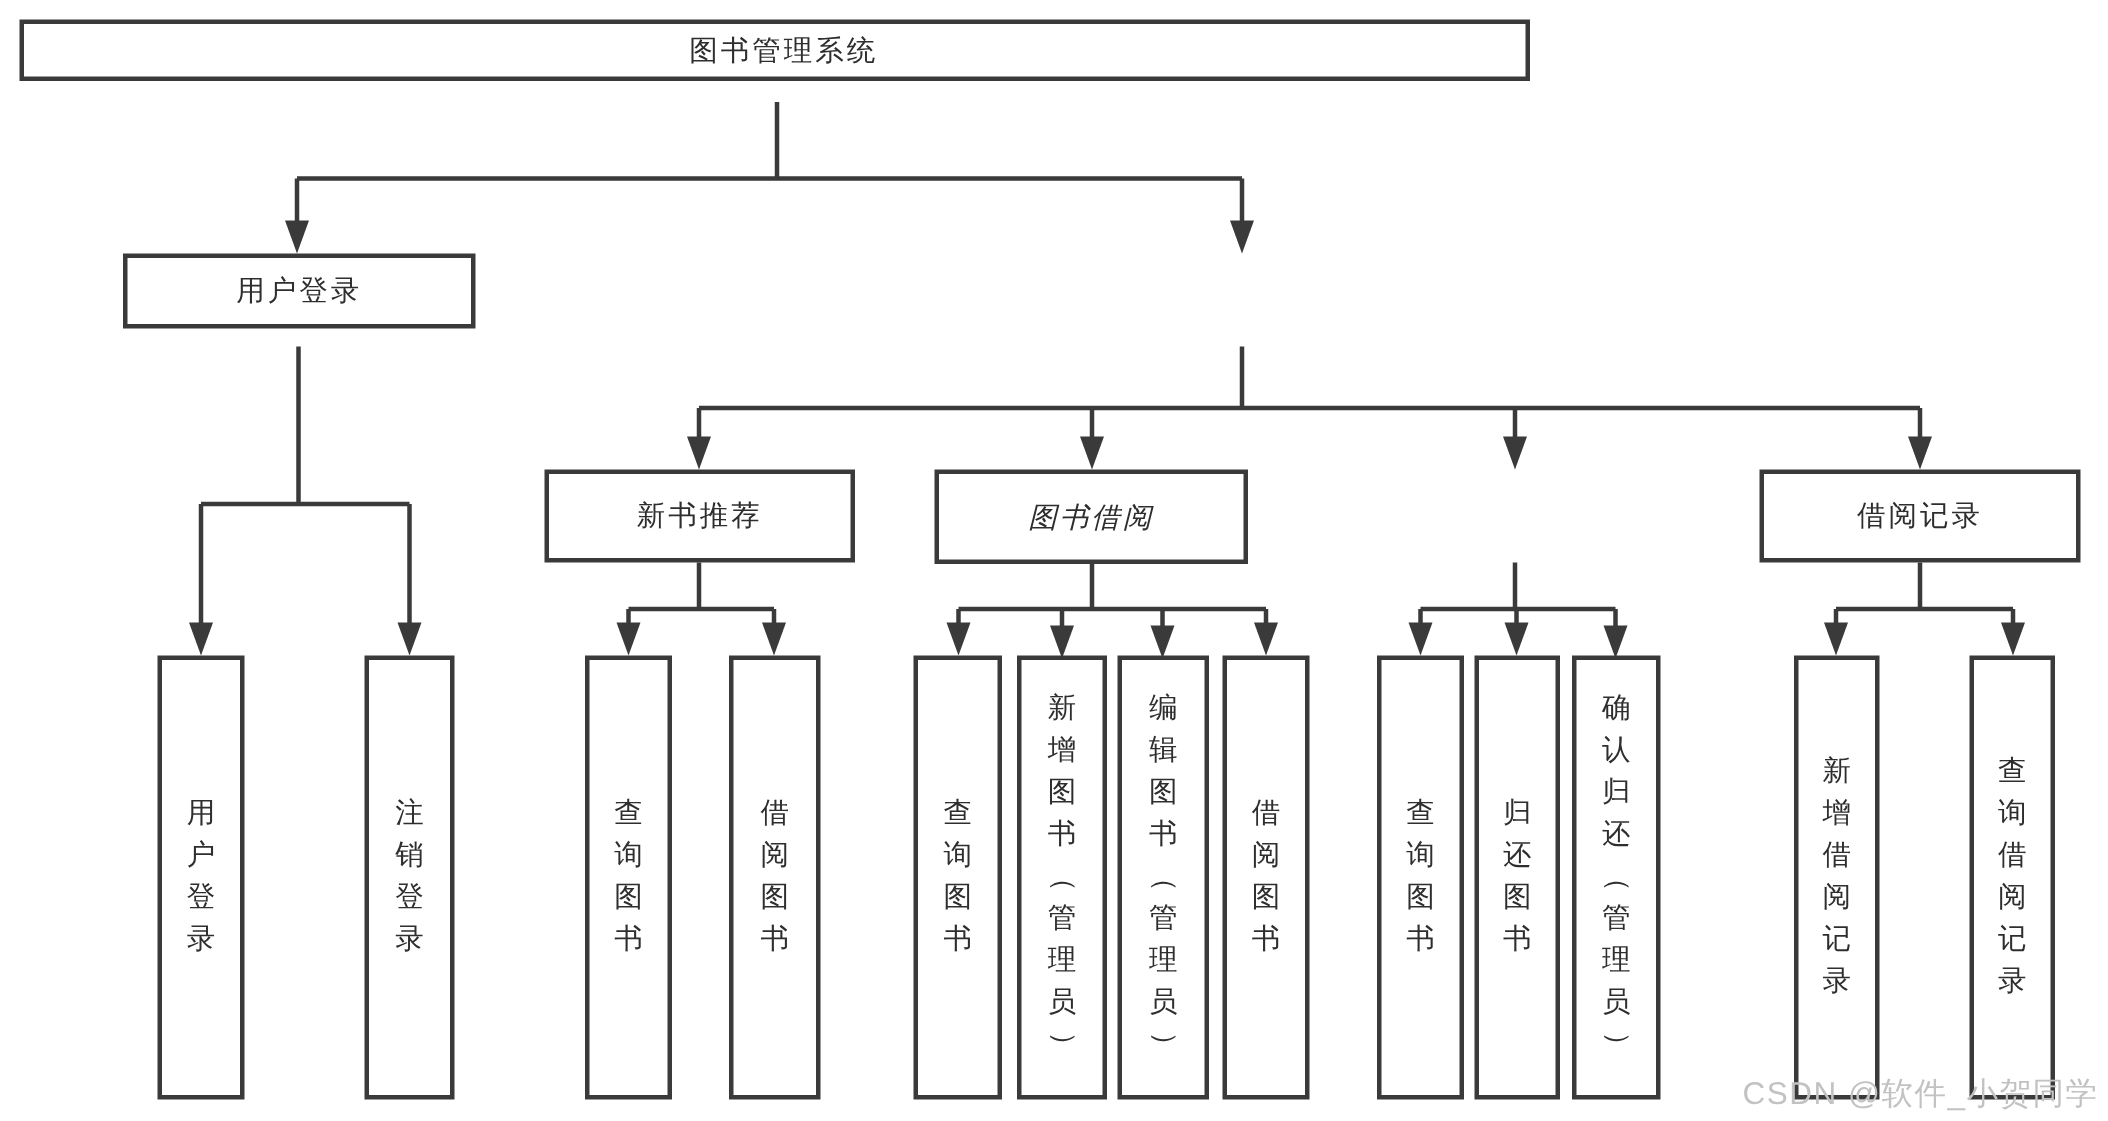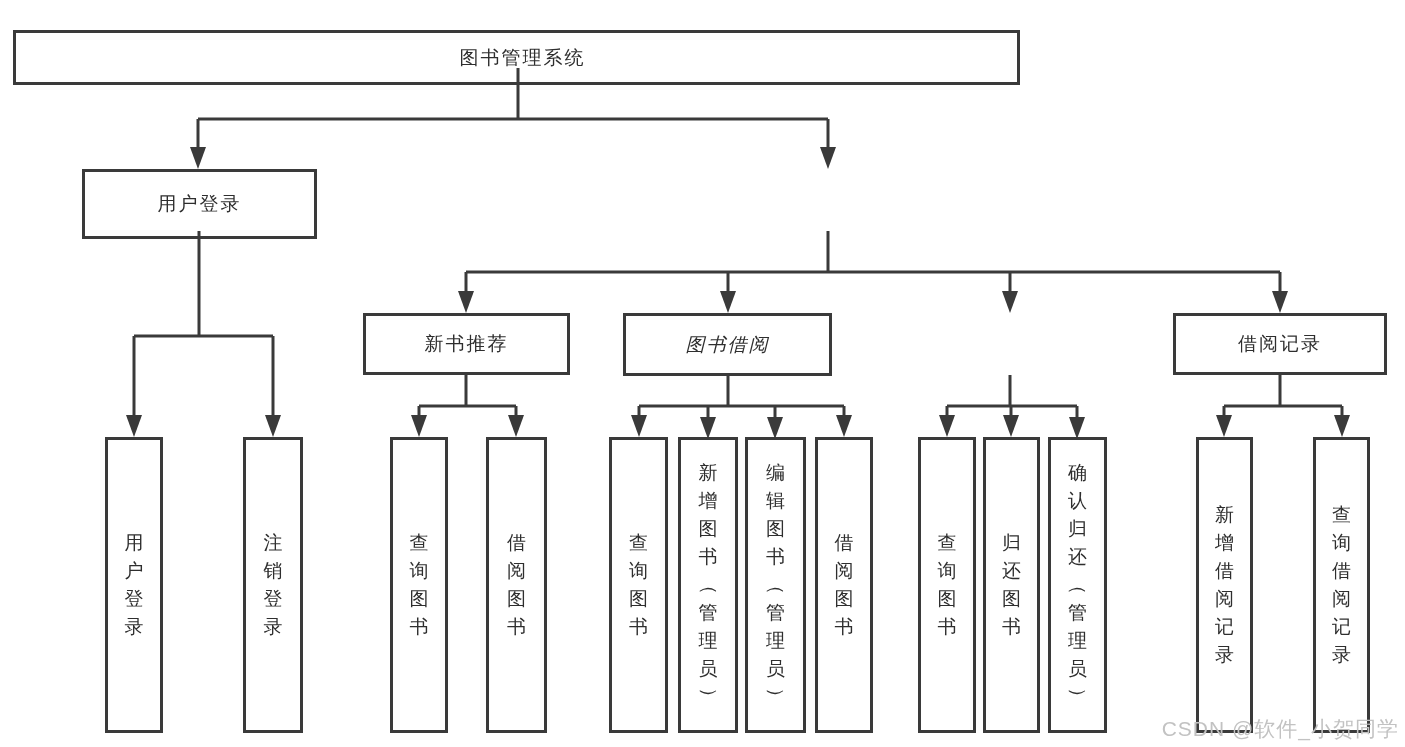--- a/index.html
+++ b/index.html
@@ -70,25 +70,25 @@
     letter-spacing: 1px;
     z-index: 20;
     white-space: nowrap;
   }
 </style>
 </head>
 <body>
 
 <div id="canvas">
 
-  <div class="box" style="left:13px; top:30px; width:1007px; height:55px;padding-left:12px;">
+  <div class="box" style="left:13px; top:13px; width:1007px; height:41px;padding-left:12px;">
     <span class="h-label">图书管理系统</span>
   </div>
 
-  <div class="box" style="left:82px; top:169px; width:235px; height:70px;">
+  <div class="box" style="left:82px; top:169px; width:235px; height:50px;">
     <span class="h-label">用户登录</span>
   </div>
 
 
   <div class="box" style="left:363px; top:313px; width:207px; height:62px;">
     <span class="h-label">新书推荐</span>
   </div>
 
   <div class="box" style="left:623px; top:313px; width:209px; height:63px;font-style:italic;">
     <span class="h-label">图书借阅</span>

